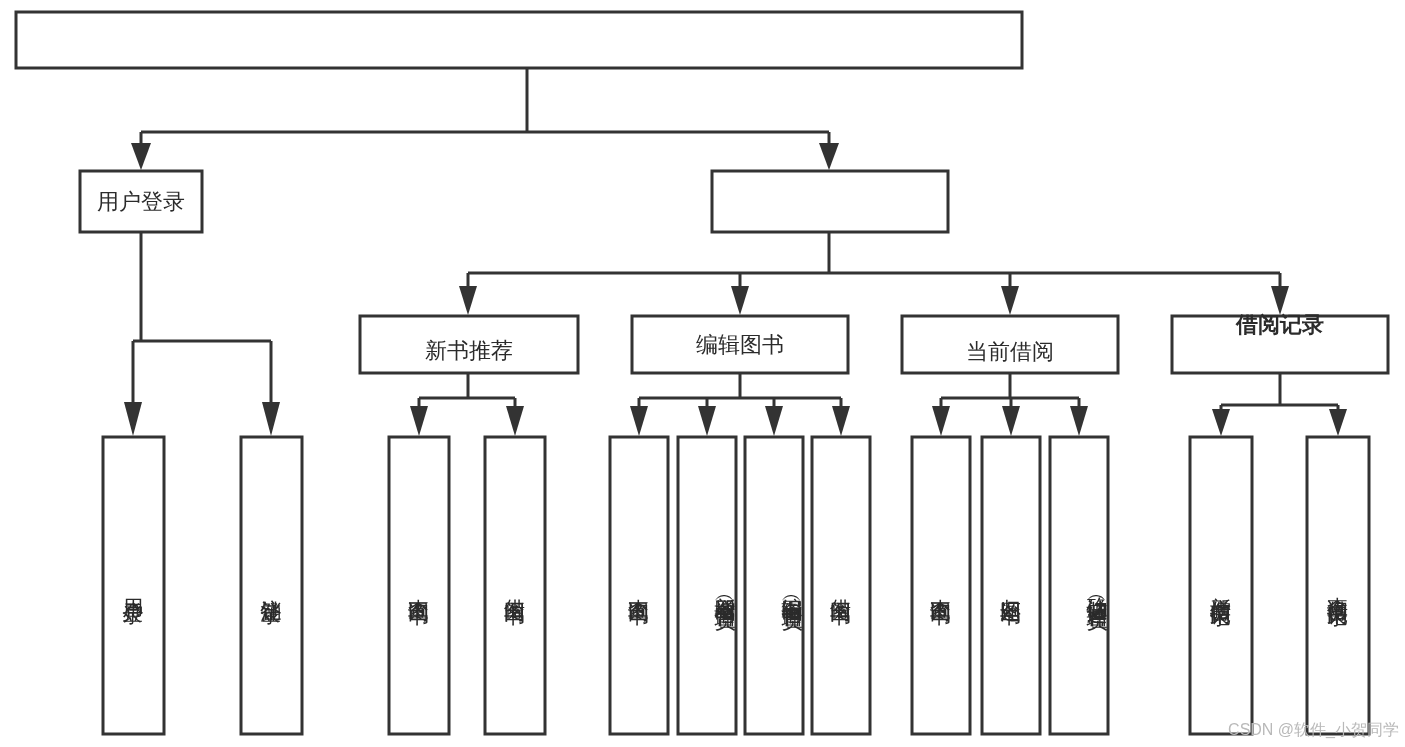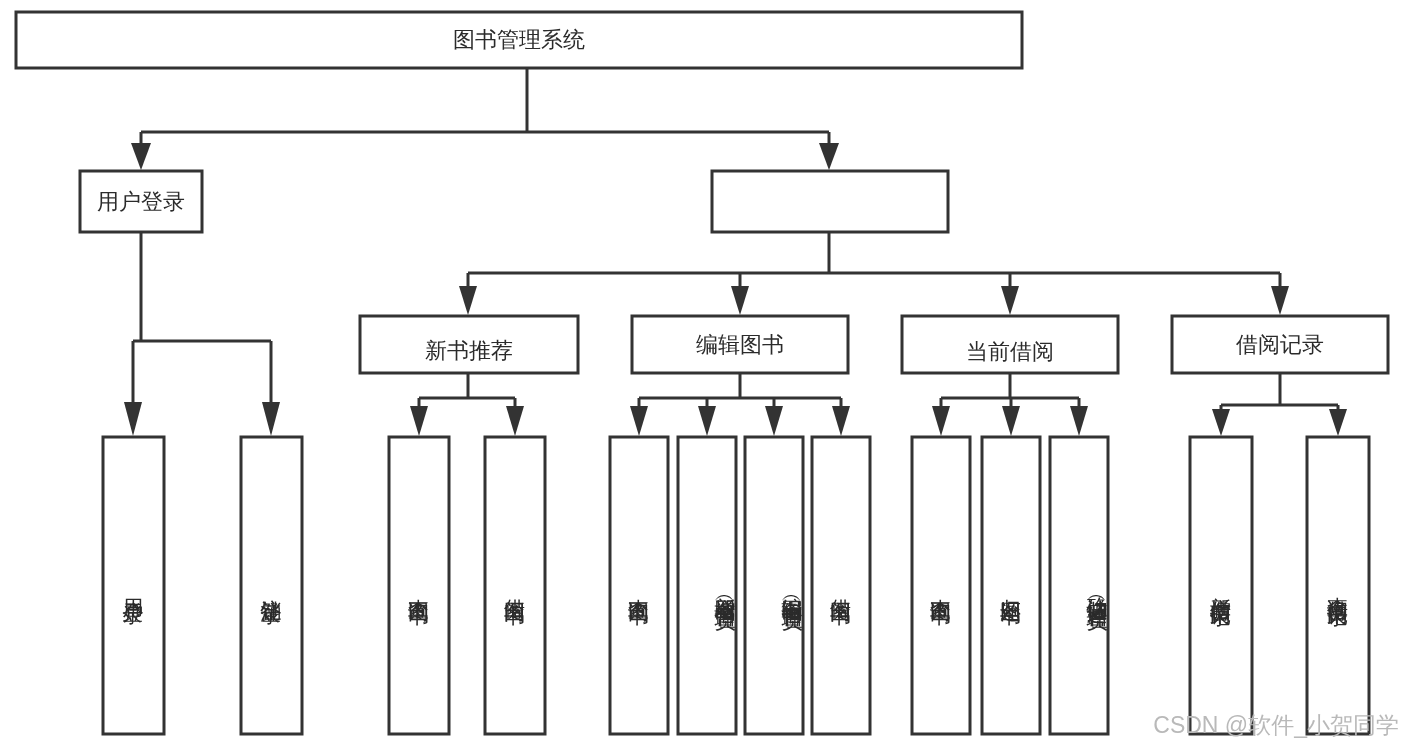--- a/index.html
+++ b/index.html
@@ -66,21 +66,21 @@
     align-items: center;
     justify-content: center;
     white-space: nowrap;
     pointer-events: none;
   }
   .watermark {
     position: absolute;
     right: 6px;
     bottom: 6px;
     font-family: "Liberation Sans", "DejaVu Sans", sans-serif;
-    font-size: 23px;
+    font-size: 16px;
     color: #b9b9b9;
     white-space: nowrap;
     pointer-events: none;
   }
 </style>
 </head>
 <body>
 
 <div id="diagram-root">
 
@@ -167,28 +167,27 @@
     <polygon class="arrow-head" points="1070,406 1088,406 1079,436"></polygon>
 
     <path class="connector" d="M 1280 373 L 1280 405"></path>
     <path class="connector" d="M 1221 405 L 1338 405"></path>
     <path class="connector" d="M 1221 405 L 1221 412"></path>
     <path class="connector" d="M 1338 405 L 1338 412"></path>
     <polygon class="arrow-head" points="1212,409 1230,409 1221,436"></polygon>
     <polygon class="arrow-head" points="1329,409 1347,409 1338,436"></polygon>
   </svg>
 
-  <div class="htext" style="left:16px; top:12px; width:1006px; height:56px;">图书管理系统</div>
 
   <div class="htext" style="left:80px; top:171px; width:122px; height:61px;">用户登录</div>
 
   <div class="htext" style="left:360px; top:316px; width:218px; height:69px;">新书推荐</div>
   <div class="htext" style="left:632px; top:316px; width:216px; height:57px;">编辑图书</div>
   <div class="htext" style="left:902px; top:316px; width:216px; height:71px;">当前借阅</div>
-  <div class="htext" style="left:1172px; top:316px; width:216px; height:57px;">借阅记录</div>
+  <div class="htext" style="left:1172px; top:296px; width:216px; height:57px;font-weight:bold;">借阅记录</div>
 
   <div class="vtext" style="left:103px; top:437px; width:61px; height:297px;">用户登录</div>
   <div class="vtext" style="left:241px; top:437px; width:61px; height:297px;">注销登录</div>
 
   <div class="vtext" style="left:389px; top:437px; width:60px; height:297px;">查询图书</div>
   <div class="vtext" style="left:485px; top:437px; width:60px; height:297px;">借阅图书</div>
 
   <div class="vtext" style="left:610px; top:437px; width:58px; height:297px;">查询图书</div>
   <div class="vtext" style="left:678px; top:437px; width:58px; height:297px; align-items:flex-start; padding-top:6px; box-sizing:border-box;">新增图书（管理员）</div>
   <div class="vtext" style="left:745px; top:437px; width:58px; height:297px; align-items:flex-start; padding-top:6px; box-sizing:border-box;">编辑图书（管理员）</div>

